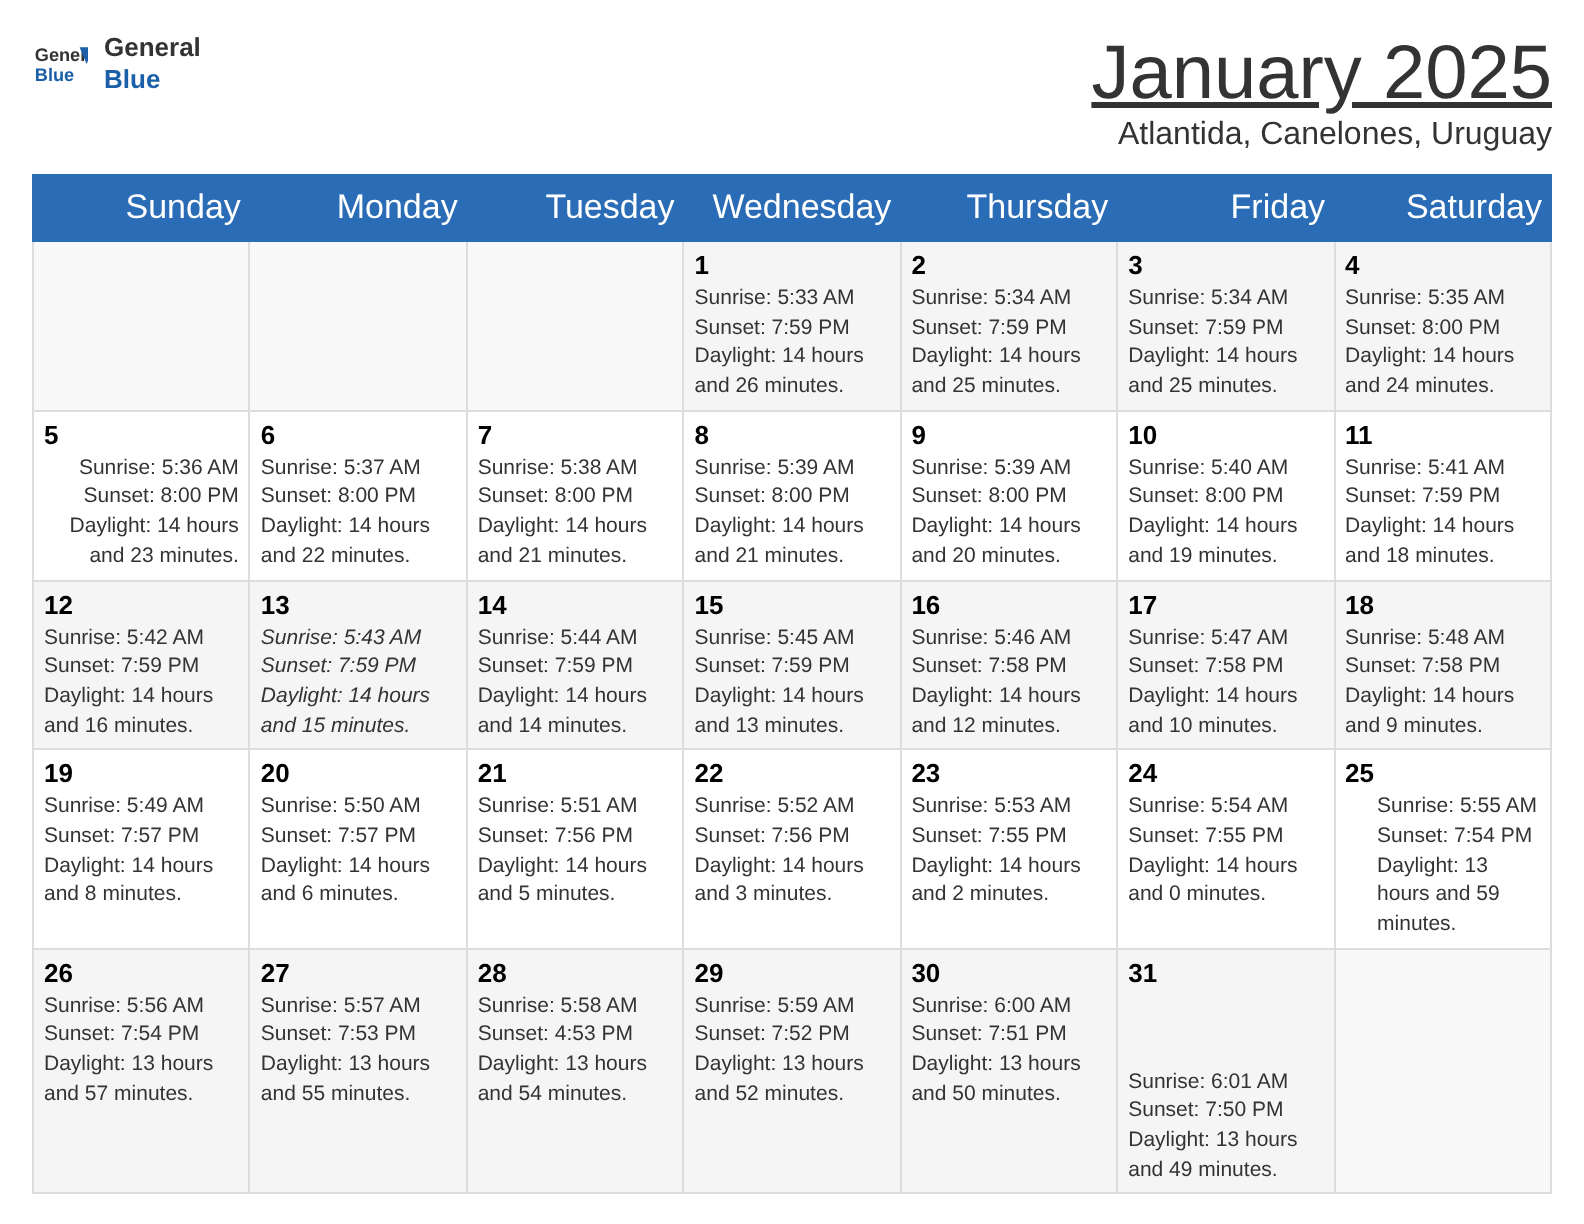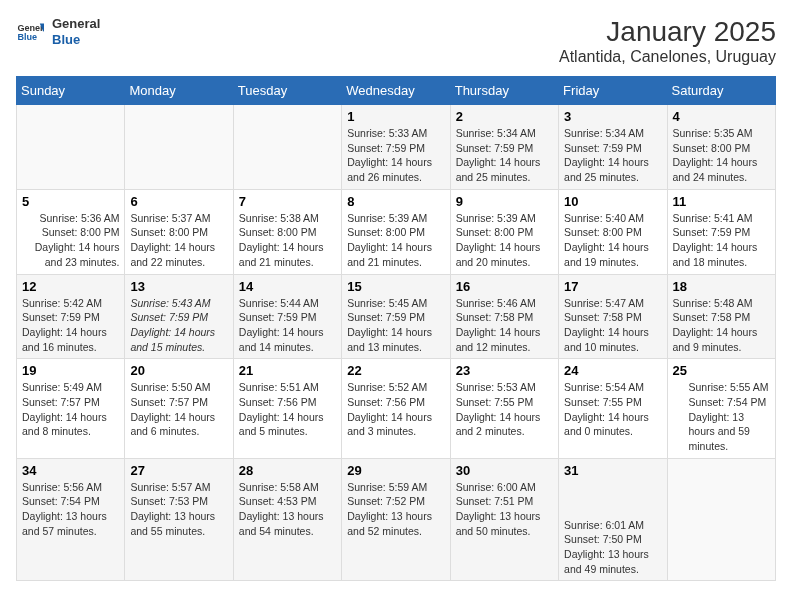--- a/index.html
+++ b/index.html
@@ -22,40 +22,41 @@
       gap: 4px;
     }
     .logo-icon {
       width: 28px;
       height: 28px;
     }
     .title-block {
       text-align: right;
     }
     .title-block h1 {
-      font-size: 28px;
+      font-size: 38px;
       font-weight: normal;
       color: #333;
+      text-decoration: underline;
     }
     .title-block h2 {
       font-size: 16px;
       font-weight: normal;
       color: #333;
     }
     table {
       width: 100%;
       border-collapse: collapse;
       font-size: 11px;
     }
     thead tr th {
       background-color: #2a6cb5;
       color: #fff;
       padding: 6px 4px;
-      text-align: left;
-      font-size: 13px;
+      text-align: right;
+      font-size: 17px;
       font-weight: normal;
       border: 1px solid #2a6cb5;
     }
     tbody tr {
       border-bottom: 1px solid #ccc;
     }
     tbody tr:nth-child(odd) {
       background-color: #f5f5f5;
     }
     tbody tr:nth-child(even) {
@@ -272,21 +273,21 @@
         </td>
         <td>
           <span class="day-num">25</span>
           <div class="day-info" style="white-space: pre-line; margin-left: 16px;">Sunrise: 5:55 AM
 Sunset: 7:54 PM
 Daylight: 13 hours and 59 minutes.</div>
         </td>
       </tr>
       <tr>
         <td>
-          <span class="day-num">34</span>
+          <span class="day-num">26</span>
           <div class="day-info" style="white-space: pre-line;">Sunrise: 5:56 AM
 Sunset: 7:54 PM
 Daylight: 13 hours and 57 minutes.</div>
         </td>
         <td>
           <span class="day-num">27</span>
           <div class="day-info" style="white-space: pre-line;">Sunrise: 5:57 AM
 Sunset: 7:53 PM
 Daylight: 13 hours and 55 minutes.</div>
         </td>

